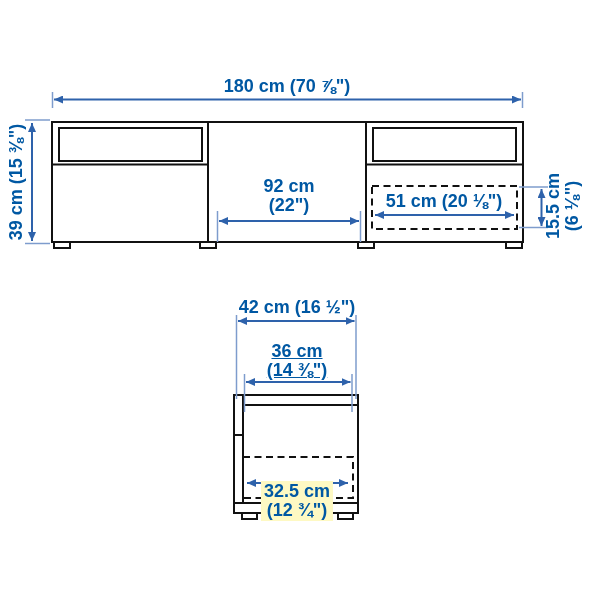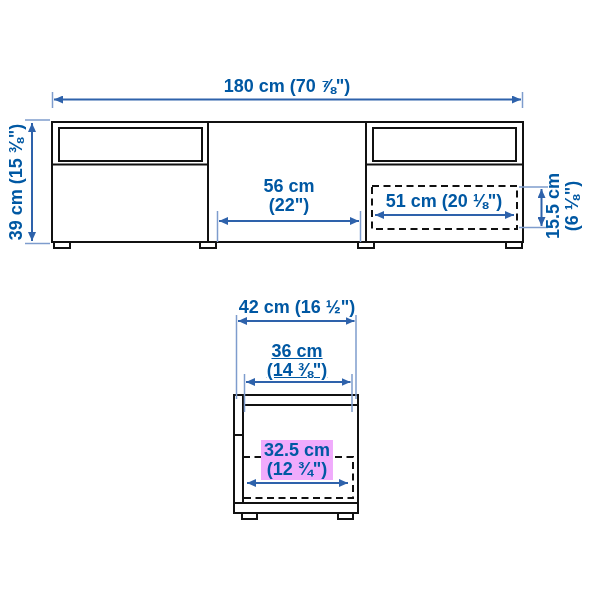--- a/index.html
+++ b/index.html
@@ -8,21 +8,21 @@
     font-family:"Liberation Sans", sans-serif;overflow:hidden;
   }
   .canvas svg{position:absolute;left:0;top:0;}
   .label{
     position:absolute;
     font-weight:700;font-size:18px;line-height:19px;
     color:#0058a3;white-space:nowrap;text-align:center;
     transform:translate(-50%,-50%);
   }
   .rot{transform:translate(-50%,-50%) rotate(-90deg);}
-  .bg{background:#f0abfc;padding:1px 3px;}
+  .bg{background:#fef9c3;padding:1px 3px;margin-top:41px;}
   .ln{display:block;}
 </style>
 </head>
 <body>
 
 <div class="canvas">
 
   <svg width="600" height="600" viewBox="0 0 600 600">
     <defs>
       <marker id="ah" markerWidth="10" markerHeight="8" refX="9" refY="4" orient="auto-start-reverse" markerUnits="userSpaceOnUse">
@@ -81,21 +81,21 @@
       <line x1="246" y1="382" x2="350.5" y2="382" marker-start="url(#ah)" marker-end="url(#ah)"></line>
       <line x1="247" y1="483" x2="348" y2="483" marker-start="url(#ah)" marker-end="url(#ah)"></line>
     </g>
   </svg>
 
   <div class="label" style="left:287px;top:86px;">180 cm (70 ⅞")</div>
 
   <div class="label rot" style="left:16px;top:182px;">39 cm (15 ⅜")</div>
 
   <div class="label" style="left:289px;top:196px;">
-    <span class="ln">56 cm</span>
+    <span class="ln">92 cm</span>
     <span class="ln">(22")</span>
   </div>
 
   <div class="label" style="left:444px;top:201px;">51 cm (20 ⅛")</div>
 
   <div class="label rot" style="left:563px;top:206px;">
     <span class="ln">15.5 cm</span>
     <span class="ln">(6 ⅛")</span>
   </div>
 

